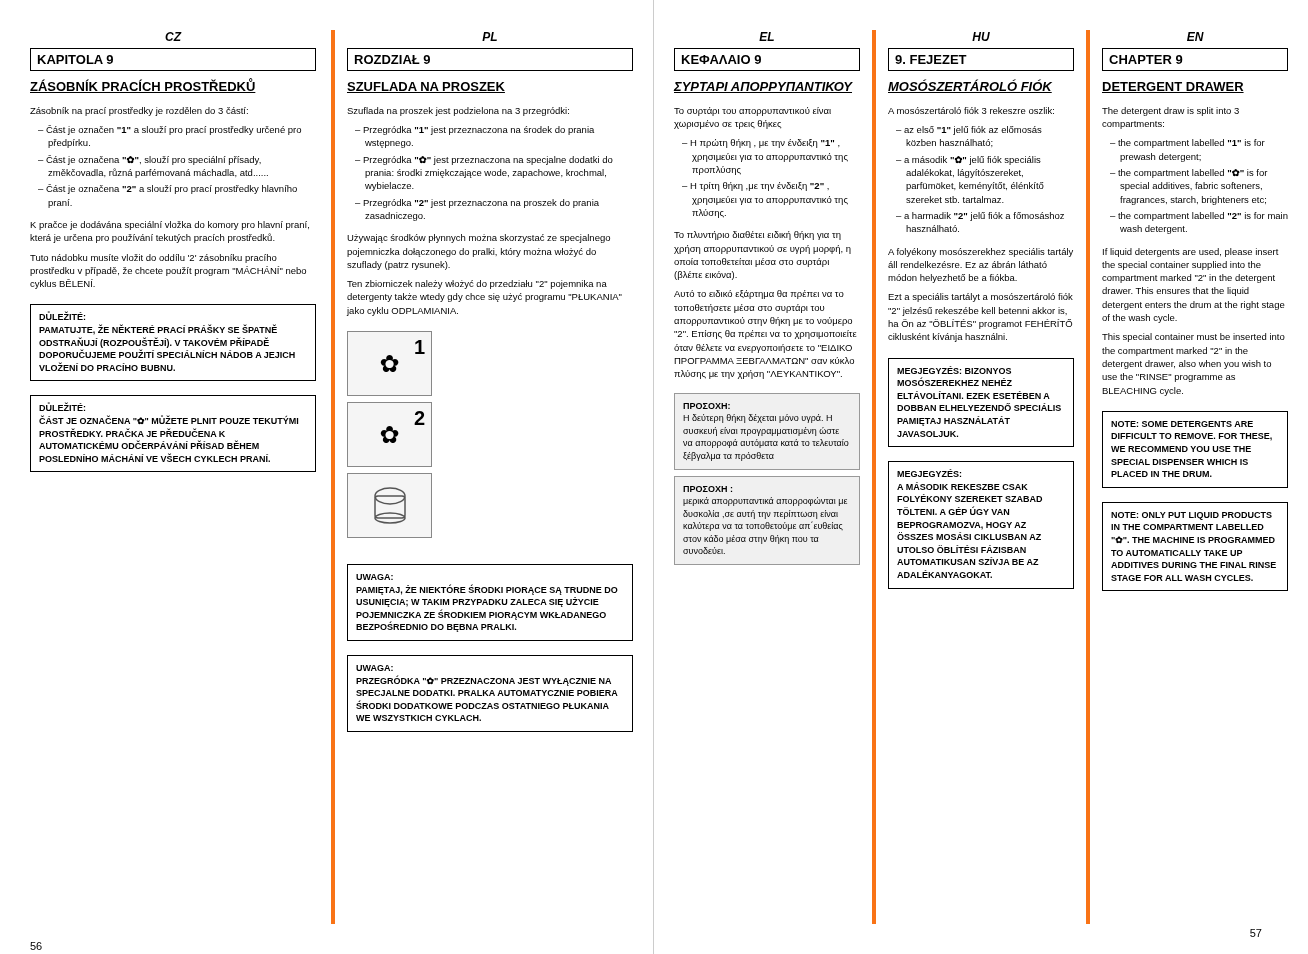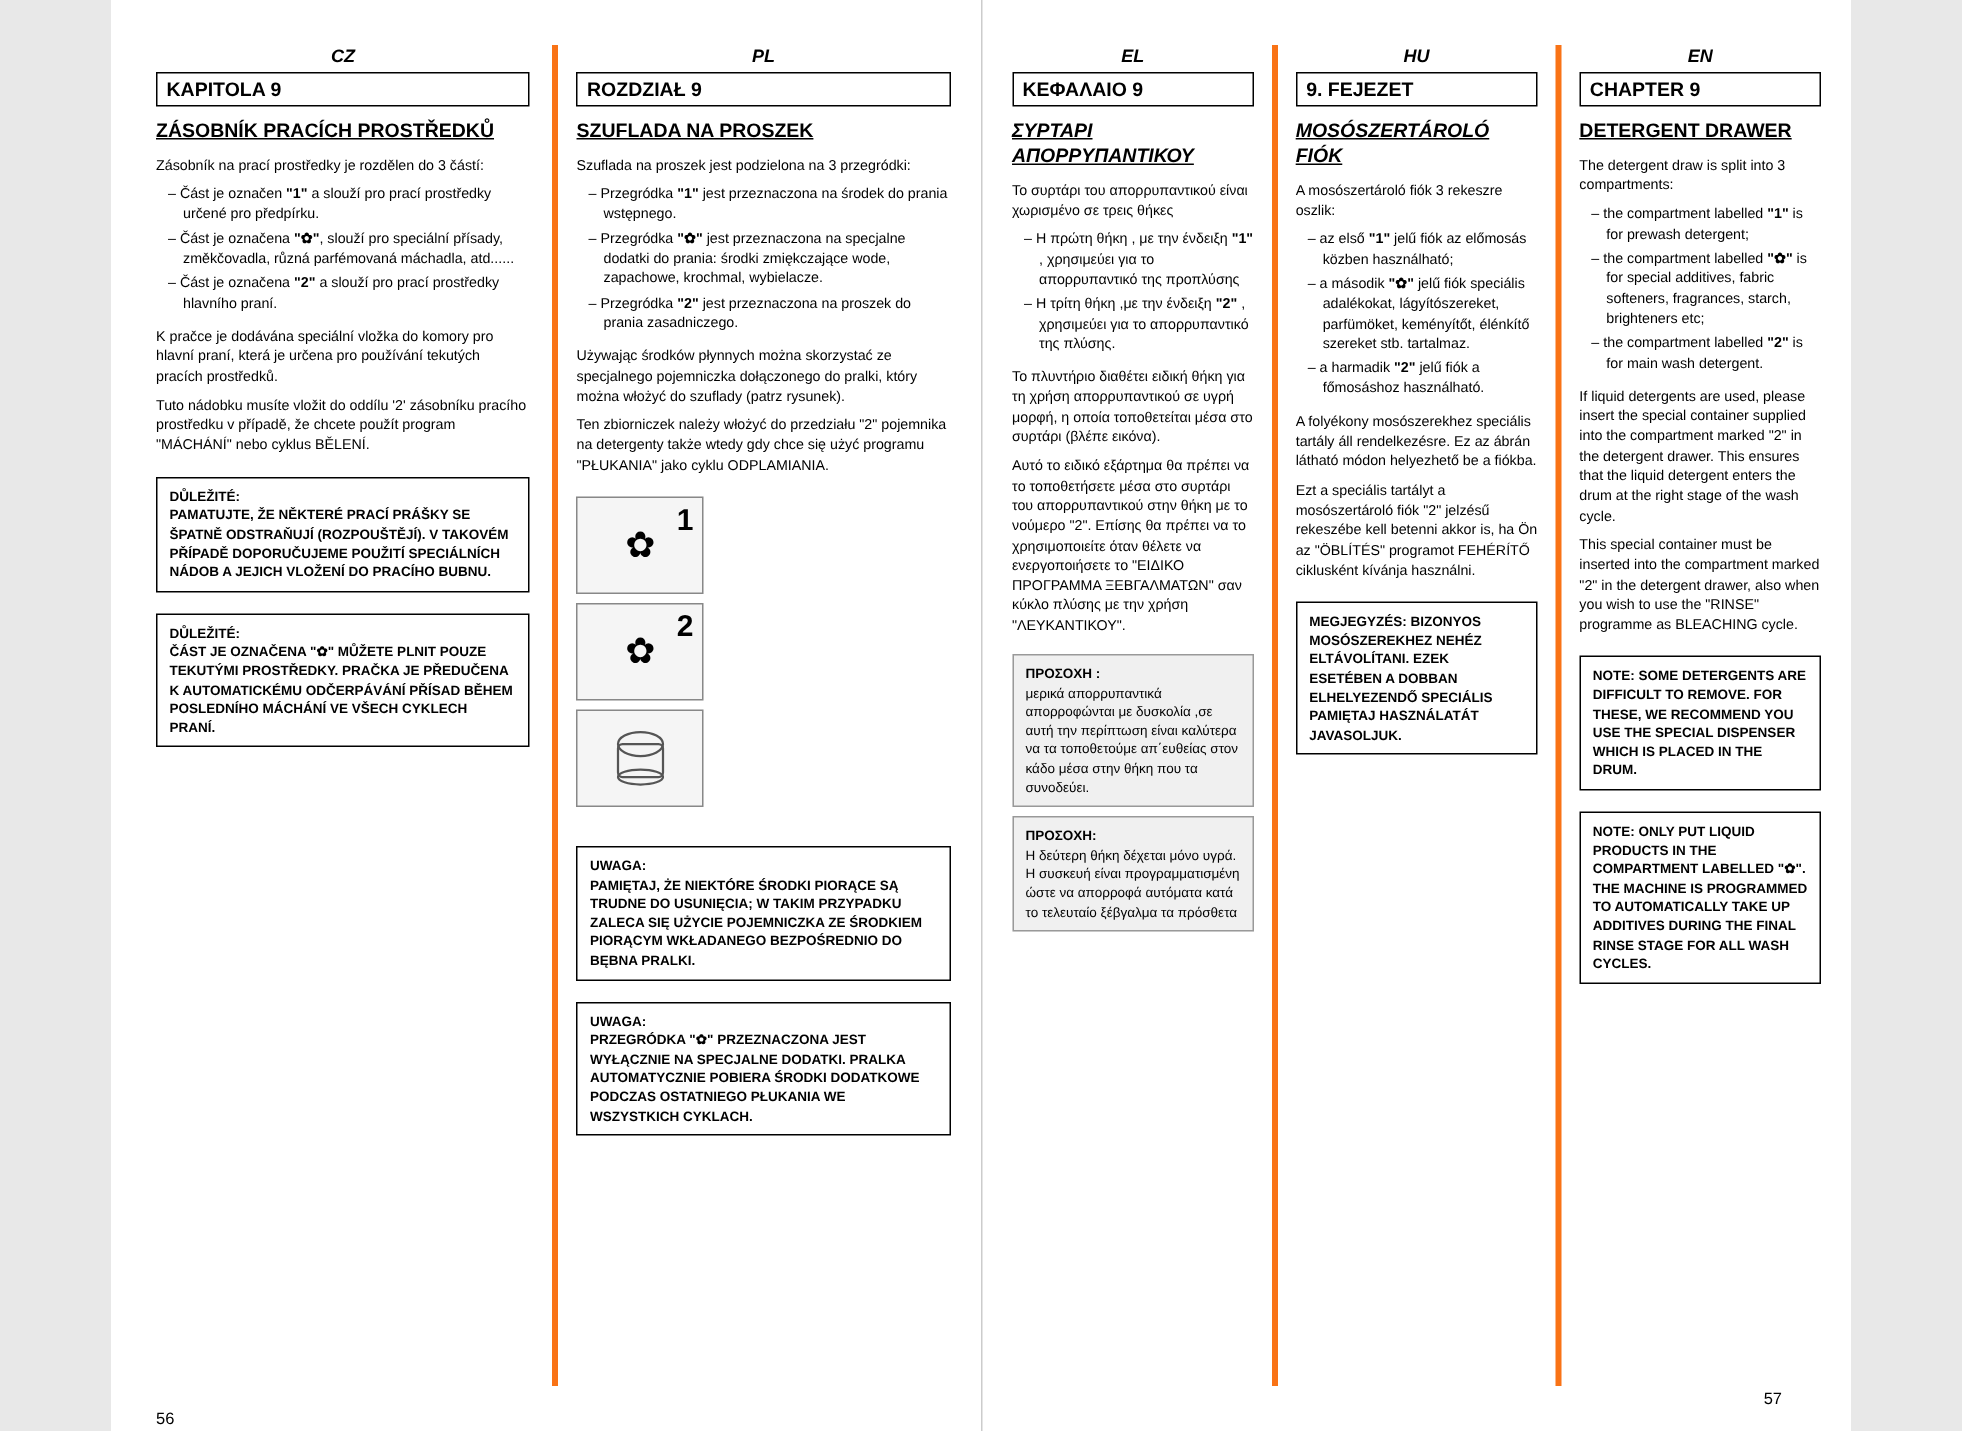--- a/index.html
+++ b/index.html
@@ -7,21 +7,21 @@
       background: #e8e8e8;
       font-family: Arial, Helvetica, sans-serif;
       font-size: 11px;
       display: flex;
       justify-content: center;
       align-items: center;
       min-height: 100vh;
     }
     .page-spread {
       display: flex;
-      width: 1160px;
+      width: 1308px;
       min-height: 954px;
       background: #fff;
       position: relative;
     }
     .page-left {
       width: 654px;
       padding: 30px 20px 30px 30px;
       border-right: 1px solid #ccc;
       display: flex;
       flex-direction: column;
@@ -235,44 +235,48 @@
         <div class="chapter-box">ΚΕΦΑΛΑΙΟ 9</div>
         <div class="section-title-italic">ΣΥΡΤΑΡΙ ΑΠΟΡΡΥΠΑΝΤΙΚΟΥ</div>
         <div class="body-text">Το συρτάρι του απορρυπαντικού είναι χωρισμένο σε τρεις θήκες</div>
         <div class="bullet-list">
           <div class="bullet-item">Η πρώτη θήκη , με την ένδειξη <strong>"1"</strong> , χρησιμεύει για το απορρυπαντικό της προπλύσης</div>
           <div class="bullet-item">Η τρίτη θήκη ,με την ένδειξη <strong>"2"</strong> , χρησιμεύει για το απορρυπαντικό της πλύσης.</div>
         </div>
         <div class="body-text">Το πλυντήριο διαθέτει ειδική θήκη για τη χρήση απορρυπαντικού σε υγρή μορφή, η οποία τοποθετείται μέσα στo συρτάρι (βλέπε εικόνα).</div>
         <div class="body-text">Αυτό τo ειδικό εξάρτημα θα πρέπει να τo τοποθετήσετε μέσα στo συρτάρι του απορρυπαντικού στην θήκη με τo νούμερο "2". Επίσης θα πρέπει να τo χρησιμοποιείτε όταν θέλετε να ενεργοποιήσετε τo "ΕΙΔΙΚΟ ΠΡΟΓΡΑΜΜΑ ΞΕΒΓΑΛΜΑΤΩΝ" σαν κύκλο πλύσης με την χρήση "ΛΕΥΚΑΝΤΙΚΟΥ".</div>
         <div class="prosoch-box">
+          <div class="prosoch-title">ΠΡΟΣΟΧΗ:</div>
+          <div>Η δεύτερη θήκη δέχεται μόνο υγρά. Η συσκευή είναι προγραμματισμένη ώστε να απορροφά αυτόματα κατά το τελευταίο ξέβγαλμα τα πρόσθετα</div>
+        </div>
+        <div class="prosoch-box">
           <div class="prosoch-title">ΠΡΟΣΟΧΗ :</div>
           <div>μερικά απορρυπαντικά απορροφώνται με δυσκολία ,σε αυτή την περίπτωση είναι καλύτερα να τα τοποθετούμε απ΄ευθείας στον κάδο μέσα στην θήκη που τα συνοδεύει.</div>
-        </div>
-        <div class="prosoch-box">
-          <div class="prosoch-title">ΠΡΟΣΟΧΗ:</div>
-          <div>Η δεύτερη θήκη δέχεται μόνο υγρά. Η συσκευή είναι προγραμματισμένη ώστε να απορροφά αυτόματα κατά το τελευταίο ξέβγαλμα τα πρόσθετα</div>
         </div>
       </div>
 
       <div class="col col-divider">
         <div class="lang-flag">HU</div>
         <div class="chapter-box">9. FEJEZET</div>
         <div class="section-title-italic">MOSÓSZERTÁROLÓ FIÓK</div>
         <div class="body-text">A mosószertároló fiók 3 rekeszre oszlik:</div>
         <div class="bullet-list">
           <div class="bullet-item">az első <strong>"1"</strong> jelű fiók az előmosás közben használható;</div>
           <div class="bullet-item">a második <strong>"✿"</strong> jelű fiók speciális adalékokat, lágyítószereket, parfümöket, keményítőt, élénkítő szereket stb. tartalmaz.</div>
           <div class="bullet-item">a harmadik <strong>"2"</strong> jelű fiók a főmosáshoz használható.</div>
         </div>
         <div class="body-text">A folyékony mosószerekhez speciális tartály áll rendelkezésre. Ez az ábrán látható módon helyezhető be a fiókba.</div>
         <div class="body-text">Ezt a speciális tartályt a mosószertároló fiók "2" jelzésű rekeszébe kell betenni akkor is, ha Ön az "ÖBLÍTÉS" programot FEHÉRÍTŐ ciklusként kívánja használni.</div>
         <div class="note-box">
           <div>MEGJEGYZÉS: BIZONYOS MOSÓSZEREKHEZ NEHÉZ ELTÁVOLÍTANI. EZEK ESETÉBEN A DOBBAN ELHELYEZENDŐ SPECIÁLIS PAMIĘTAJ HASZNÁLATÁT JAVASOLJUK.</div>
         </div>
+        <div class="note-box">
+          <div>MEGJEGYZÉS:</div>
+          <div>A MÁSODIK REKESZBE CSAK FOLYÉKONY SZEREKET SZABAD TÖLTENI. A GÉP ÚGY VAN BEPROGRAMOZVA, HOGY AZ ÖSSZES MOSÁSI CIKLUSBAN AZ UTOLSO ÖBLÍTÉSI FÁZISBAN AUTOMATIKUSAN SZÍVJA BE AZ ADALÉKANYAGOKAT.</div>
+        </div>
       </div>
 
       <div class="col col-divider">
         <div class="lang-flag">EN</div>
         <div class="chapter-box">CHAPTER 9</div>
         <div class="section-title">DETERGENT DRAWER</div>
         <div class="body-text">The detergent draw is split into 3 compartments:</div>
         <div class="bullet-list">
           <div class="bullet-item">the compartment labelled <strong>"1"</strong> is for prewash detergent;</div>
           <div class="bullet-item">the compartment labelled <strong>"✿"</strong> is for special additives, fabric softeners, fragrances, starch, brighteners etc;</div>

